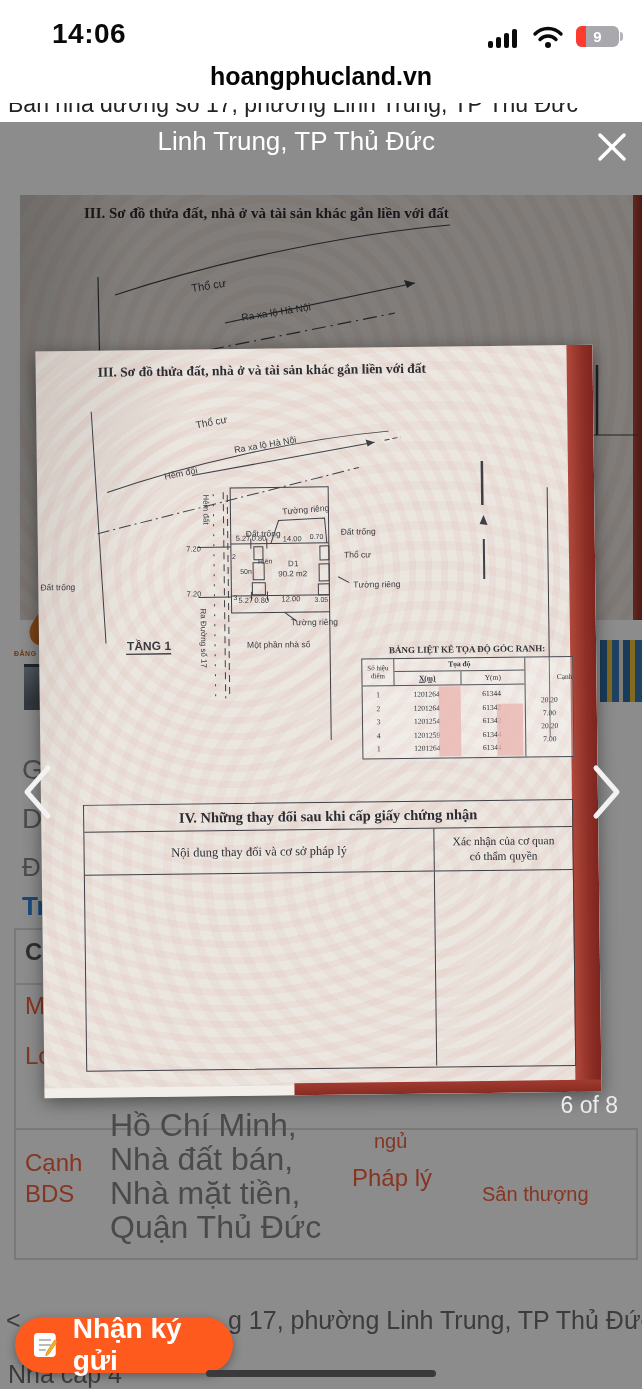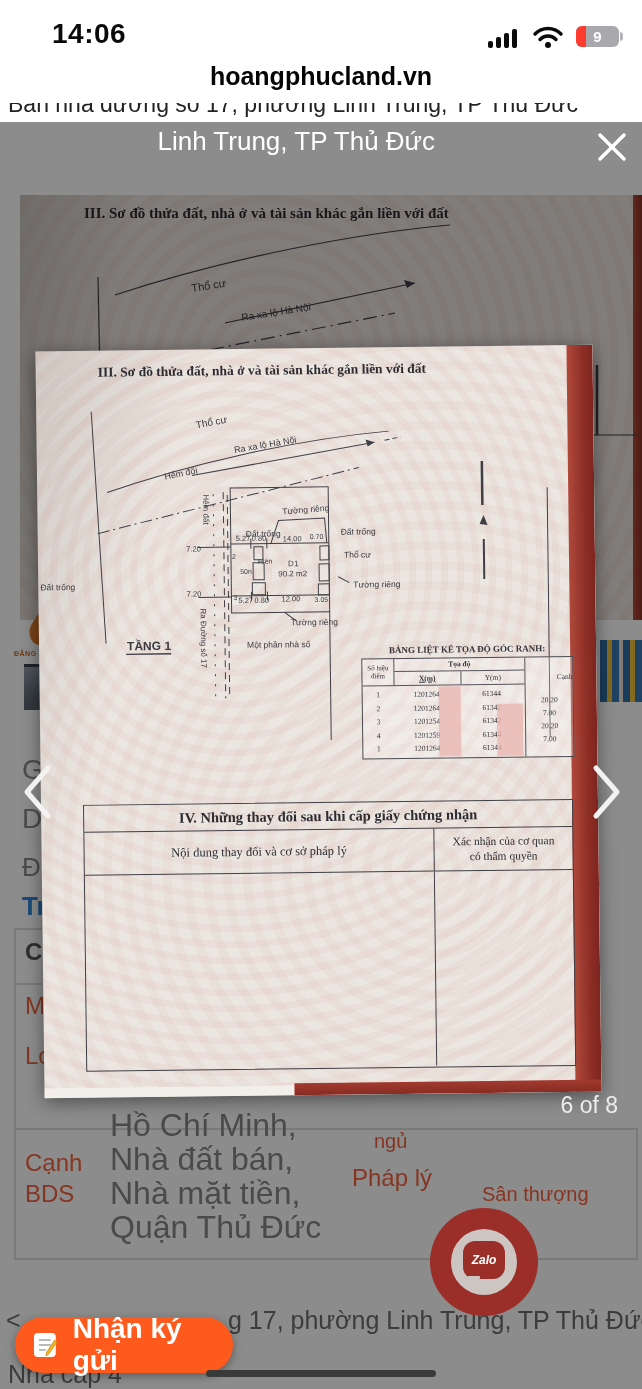--- a/index.html
+++ b/index.html
@@ -277,28 +277,20 @@
 </div>
 
 <svg class="abs navsvg" width="40" height="60" viewBox="0 0 40 60" style="left:18px;top:762px;cursor:pointer;">
   <polyline points="30,6 9,30 30,54" fill="none" stroke="#f2f2f2" stroke-width="5" stroke-linecap="round" stroke-linejoin="round"></polyline>
 </svg>
 <svg class="abs navsvg" width="40" height="60" viewBox="0 0 40 60" style="left:586px;top:762px;cursor:pointer;">
   <polyline points="10,6 31,30 10,54" fill="none" stroke="#f2f2f2" stroke-width="5" stroke-linecap="round" stroke-linejoin="round"></polyline>
 </svg>
 <div class="abs lb" style="left:500px;top:1092px;width:118px;text-align:right;font-size:23px;color:#ececec;">6 of 8</div>
 
-<div class="abs float" style="left:430px;top:1208px;width:108px;height:108px;border-radius:50%;background:#9b2e29;cursor:pointer;">
-  <div class="abs" style="left:21px;top:21px;width:66px;height:66px;border-radius:50%;background:#cdc5c2;"></div>
-  <div class="abs" style="left:33px;top:33px;width:42px;height:38px;border-radius:12px;background:#9b2e29;
-              display:flex;align-items:center;justify-content:center;">
-    <span style="color:#fff;font-size:12px;font-weight:700;font-style:italic;">Zalo</span>
-  </div>
-  <div class="abs" style="left:38px;top:68px;width:12px;height:7px;background:#cdc5c2;border-radius:0 0 8px 8px;"></div>
-</div>
 
 <div class="abs float" style="left:15px;top:1317px;width:218px;height:56px;border-radius:28px;background:#ff5a1e;
             box-shadow:0 3px 10px rgba(0,0,0,.35);display:flex;align-items:center;cursor:pointer;">
   <svg width="30" height="30" viewBox="0 0 30 30" style="margin-left:16px;">
     <rect x="3" y="3" width="22" height="24" rx="4" fill="#ffffff"></rect>
     <line x1="8" y1="10" x2="20" y2="10" stroke="#b9b9b9" stroke-width="2"></line>
     <line x1="8" y1="15" x2="20" y2="15" stroke="#b9b9b9" stroke-width="2"></line>
     <line x1="8" y1="20" x2="15" y2="20" stroke="#b9b9b9" stroke-width="2"></line>
     <path d="M26,12 L18,24 L15,26 L16,22 L24,10 Z" fill="#f0b429" stroke="#d49a1c" stroke-width="1"></path>
   </svg>

